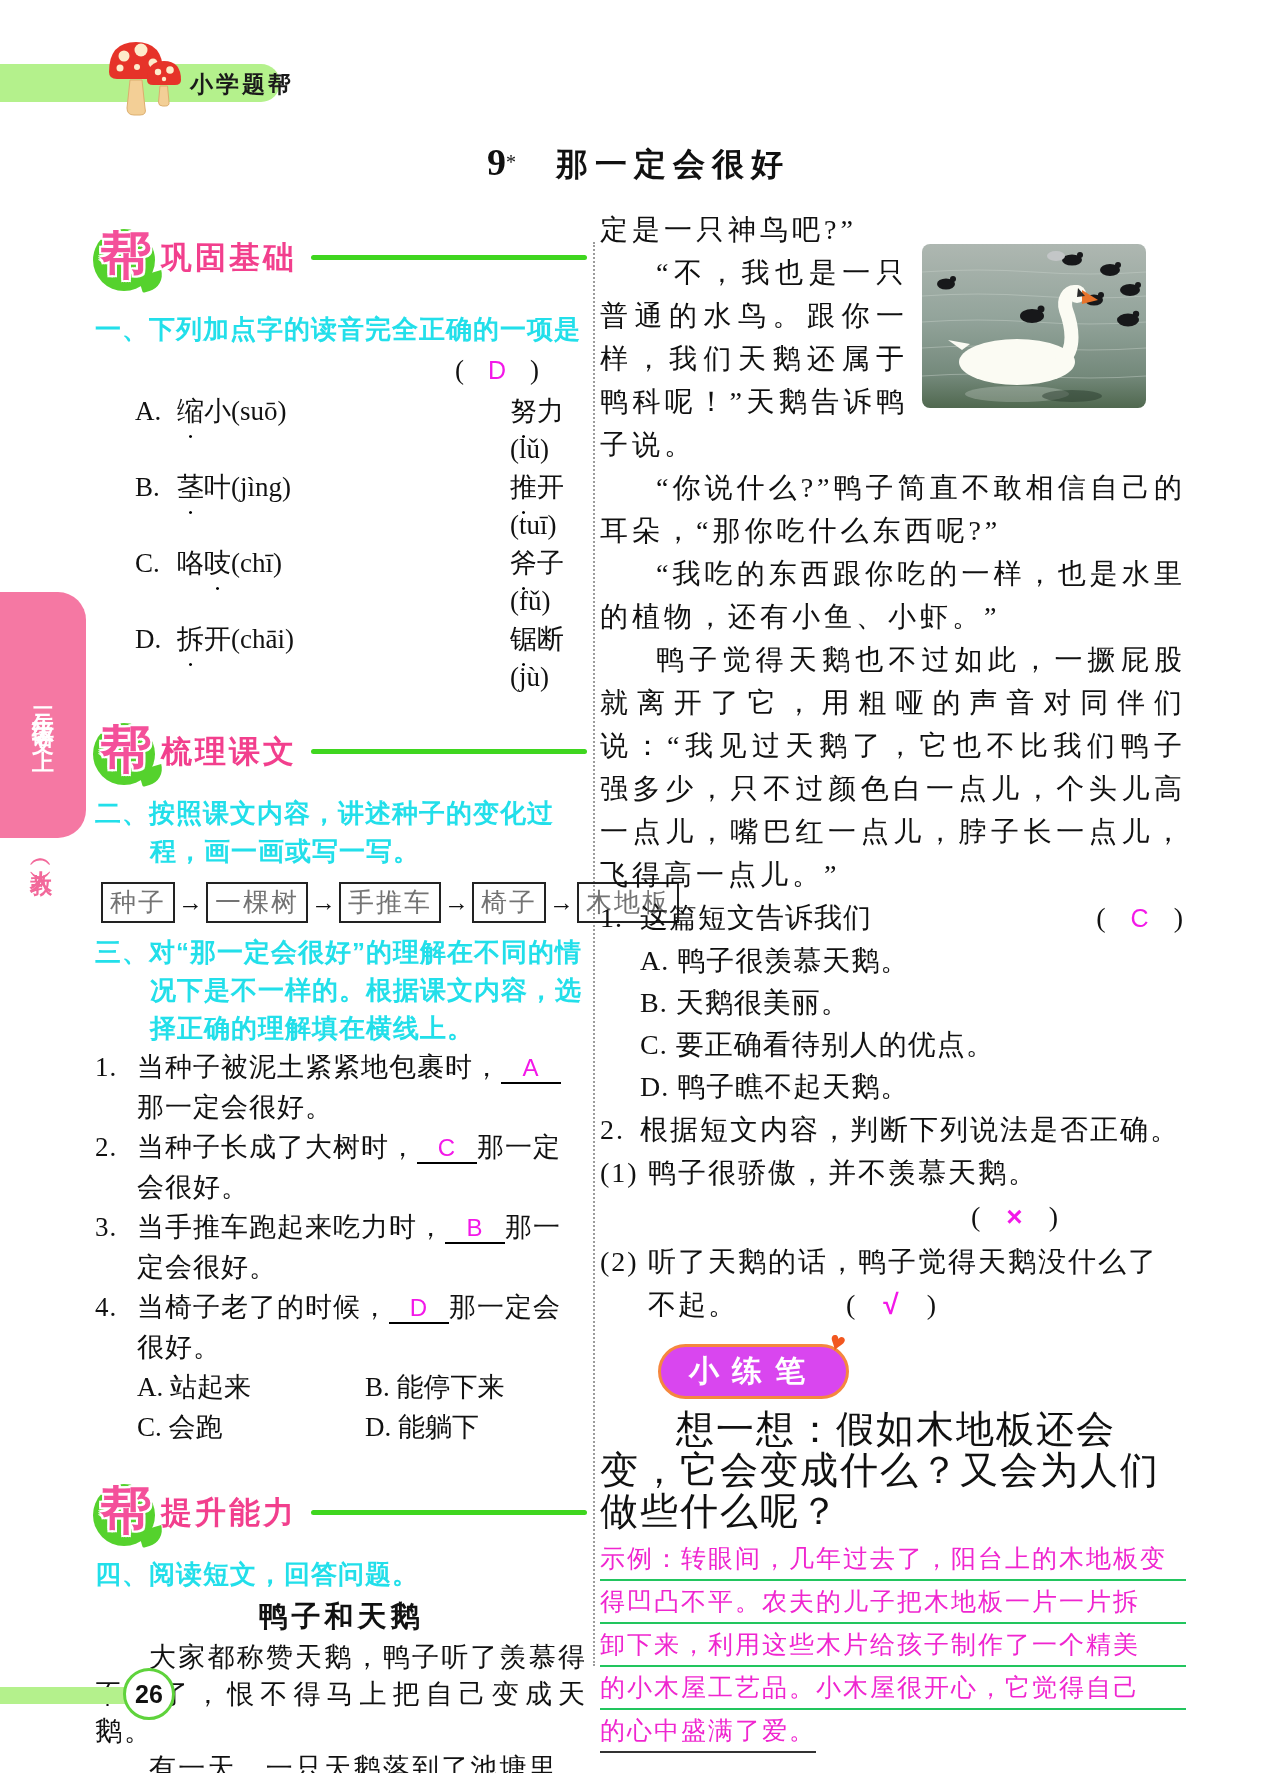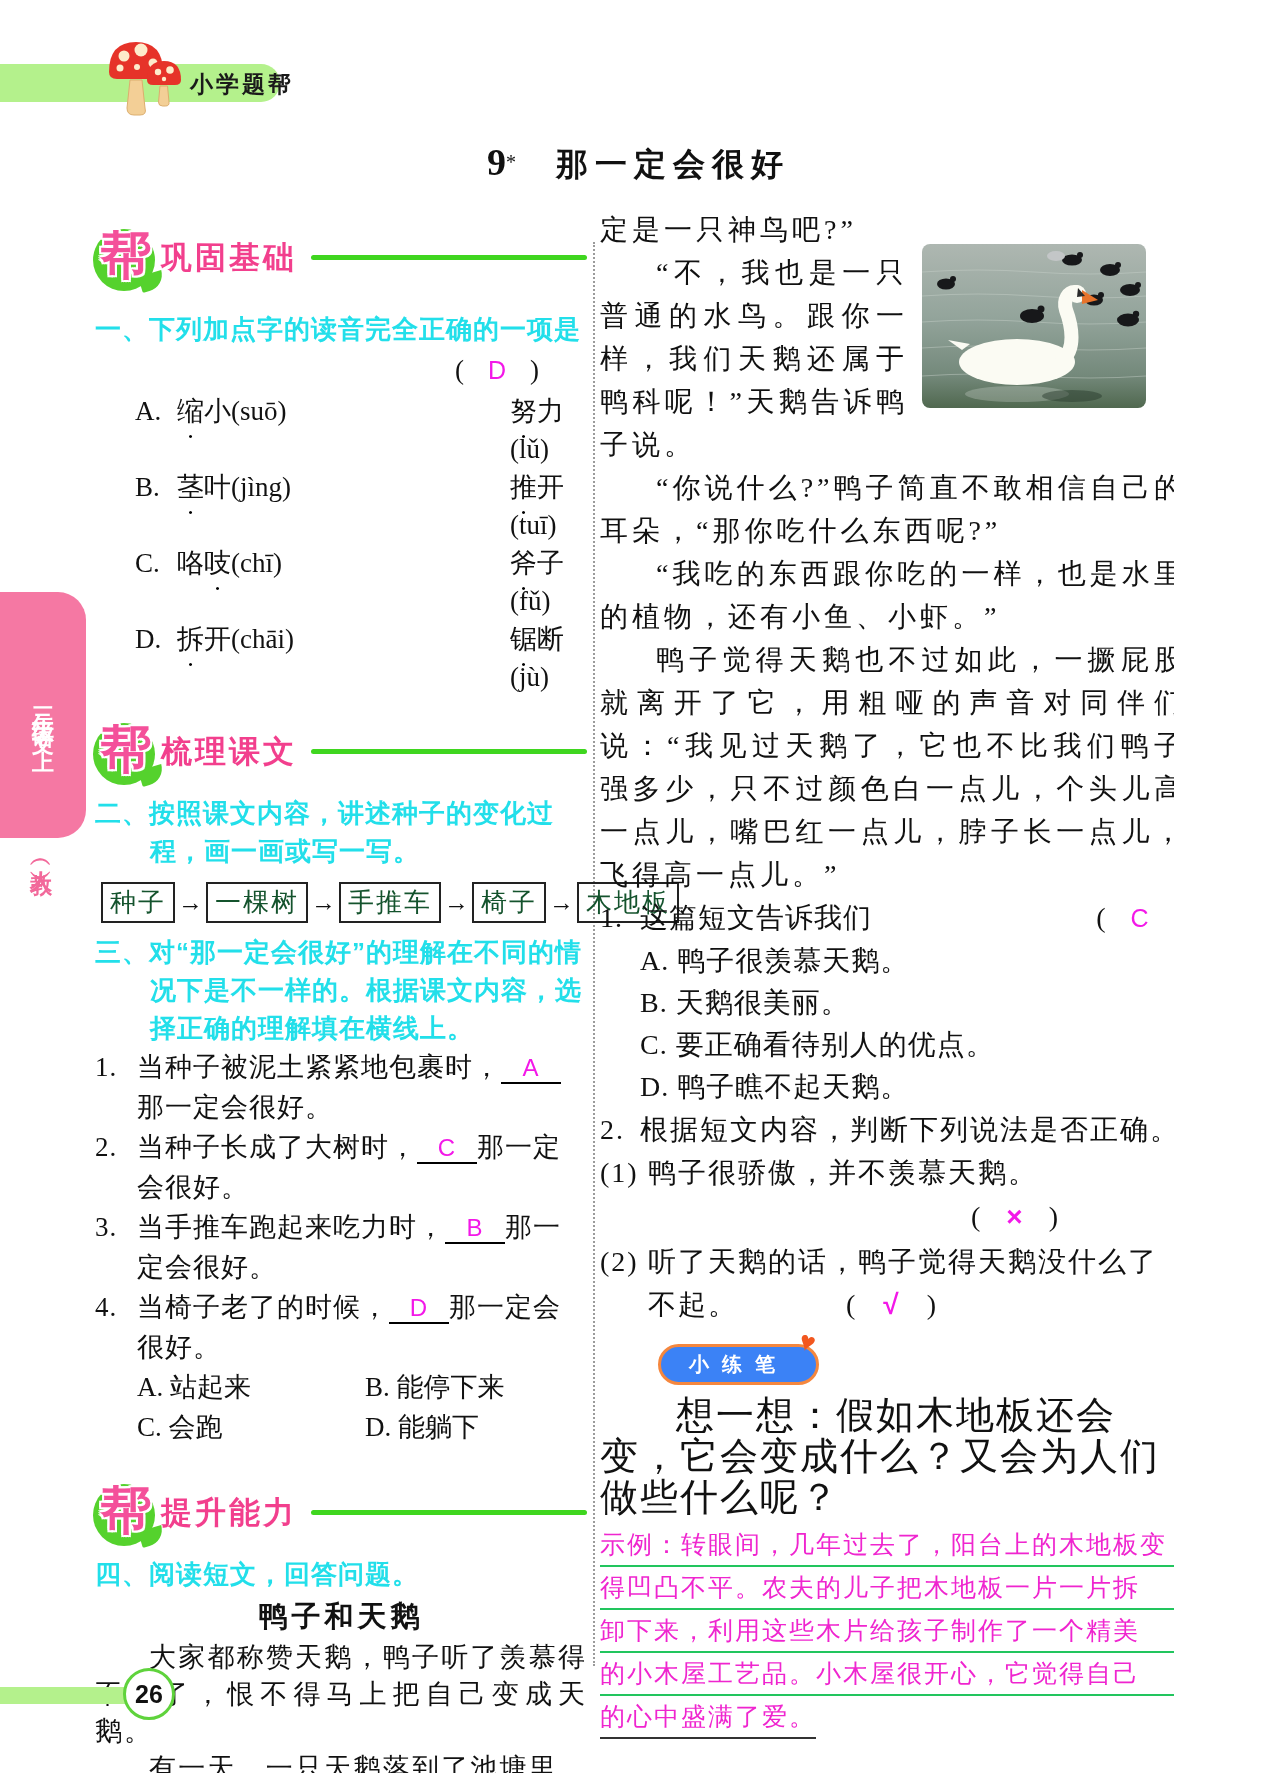--- a/index.html
+++ b/index.html
@@ -1,17 +1,17 @@
 <!DOCTYPE html>
 <html><head>
 <meta charset="utf-8">
 <style>
   html,body{margin:0;padding:0;background:#fff;}
   .page{position:relative;width:1174px;height:1773px;background:#fff;overflow:hidden;
-        font-family:"Liberation Serif","DejaVu Serif",serif;color:#111;}
+        font-family:"Liberation Serif","DejaVu Serif",serif;color:#111;padding-left:37px;}
 
   
   .top-banner{position:absolute;left:0;top:64px;width:280px;height:38px;background:#b4f18c;border-radius:0 20px 20px 0;}
   .mushrooms{position:absolute;left:96px;top:34px;width:92px;height:86px;}
   .brand-text{position:absolute;left:190px;top:69px;font-family:"Liberation Sans",sans-serif;
               font-weight:700;font-size:23px;letter-spacing:3px;color:#1a1a1a;}
 
   
   .lesson-title{position:absolute;left:0;top:140px;width:1277px;text-align:center;}
   .lt-num{font-family:"Liberation Serif",serif;font-weight:700;font-size:38px;}
@@ -55,21 +55,21 @@
   .pa .v{color:#f318e8;margin:0 24px;font-size:25px;font-family:"Liberation Sans",sans-serif;}
 
   
   .py-row{display:grid;grid-template-columns:42px 333px 1fr;font-size:27px;line-height:38px;padding-left:40px;}
   .dc{position:relative;display:inline-block;}
   .dc::after{content:"•";position:absolute;left:50%;transform:translateX(-50%);bottom:-13px;
              font-size:13px;color:#000;line-height:1;}
 
   
   .flow{display:flex;align-items:center;margin:12px 0 10px 6px;}
-  .fbox{border:2px solid #222;padding:1px 7px;font-size:26px;color:#14532d;letter-spacing:2px;white-space:nowrap;}
+  .fbox{border:2px solid #222;padding:1px 7px;font-size:26px;color:#737373;letter-spacing:2px;white-space:nowrap;}
   .farrow{font-size:25px;margin:0 3px;color:#111;}
 
   
   .q-item{position:relative;padding-left:42px;font-size:27px;line-height:40px;letter-spacing:1px;}
   .q-num{position:absolute;left:0;top:0;}
   .blank{display:inline-block;min-width:48px;border-bottom:2px solid #000;text-align:center;
          color:#f318e8;font-size:24px;line-height:28px;font-family:"Liberation Sans",sans-serif;padding:0 6px;}
   .abcd{display:grid;grid-template-columns:228px 1fr;padding-left:42px;font-size:27px;line-height:40px;}
 
   
@@ -84,23 +84,23 @@
   .rq-line .pa{margin-left:auto;padding-right:2px;}
   .rq-opt{padding-left:40px;font-size:28px;line-height:42px;letter-spacing:1px;}
   .rq2-stem{position:relative;padding-left:40px;font-size:28px;line-height:43px;letter-spacing:2px;}
   .judge{position:relative;padding-left:48px;font-size:28px;line-height:43px;letter-spacing:2px;}
   .j-num{position:absolute;left:0;top:0;}
   .mark-right{text-align:right;padding-right:128px;font-size:28px;line-height:46px;}
   .pa .mk{color:#f318e8;margin:0 26px;font-weight:700;font-family:"Liberation Sans",sans-serif;}
   .pa-gap{margin-left:108px;}
 
   
-  .practice-badge{margin:18px 0 6px 58px;width:fit-content;position:relative;background:#3b82f6;
+  .practice-badge{margin:18px 0 6px 58px;width:fit-content;position:relative;background:#d946ef;
                   border:3px solid #f5873e;border-radius:32px;padding:4px 28px;color:#fff;
-                  font-family:"Liberation Sans",sans-serif;font-weight:700;font-size:20px;letter-spacing:13px;}
+                  font-family:"Liberation Sans",sans-serif;font-weight:700;font-size:30px;letter-spacing:13px;}
   .heart{position:absolute;right:-12px;top:-18px;color:#f2571f;font-size:27px;transform:rotate(18deg);}
   .heart::before{content:"♥";}
   .prompt{font-size:38px;line-height:41px;letter-spacing:2px;text-indent:2em;margin:10px 0 6px;}
   .ans-block{margin-top:2px;}
   .ans-ln{color:#ef25cf;font-size:25px;line-height:41px;letter-spacing:2px;border-bottom:2px solid #22c55e;white-space:nowrap;}
   .ans-ln.last{display:inline-block;border-bottom:2px solid #333;}
 
   
   .footer-bar{position:absolute;left:0;top:1687px;width:127px;height:17px;background:#b4f18c;}
   .page-num{position:absolute;left:123px;top:1668px;width:46px;height:46px;border:3px solid #5fd33c;

